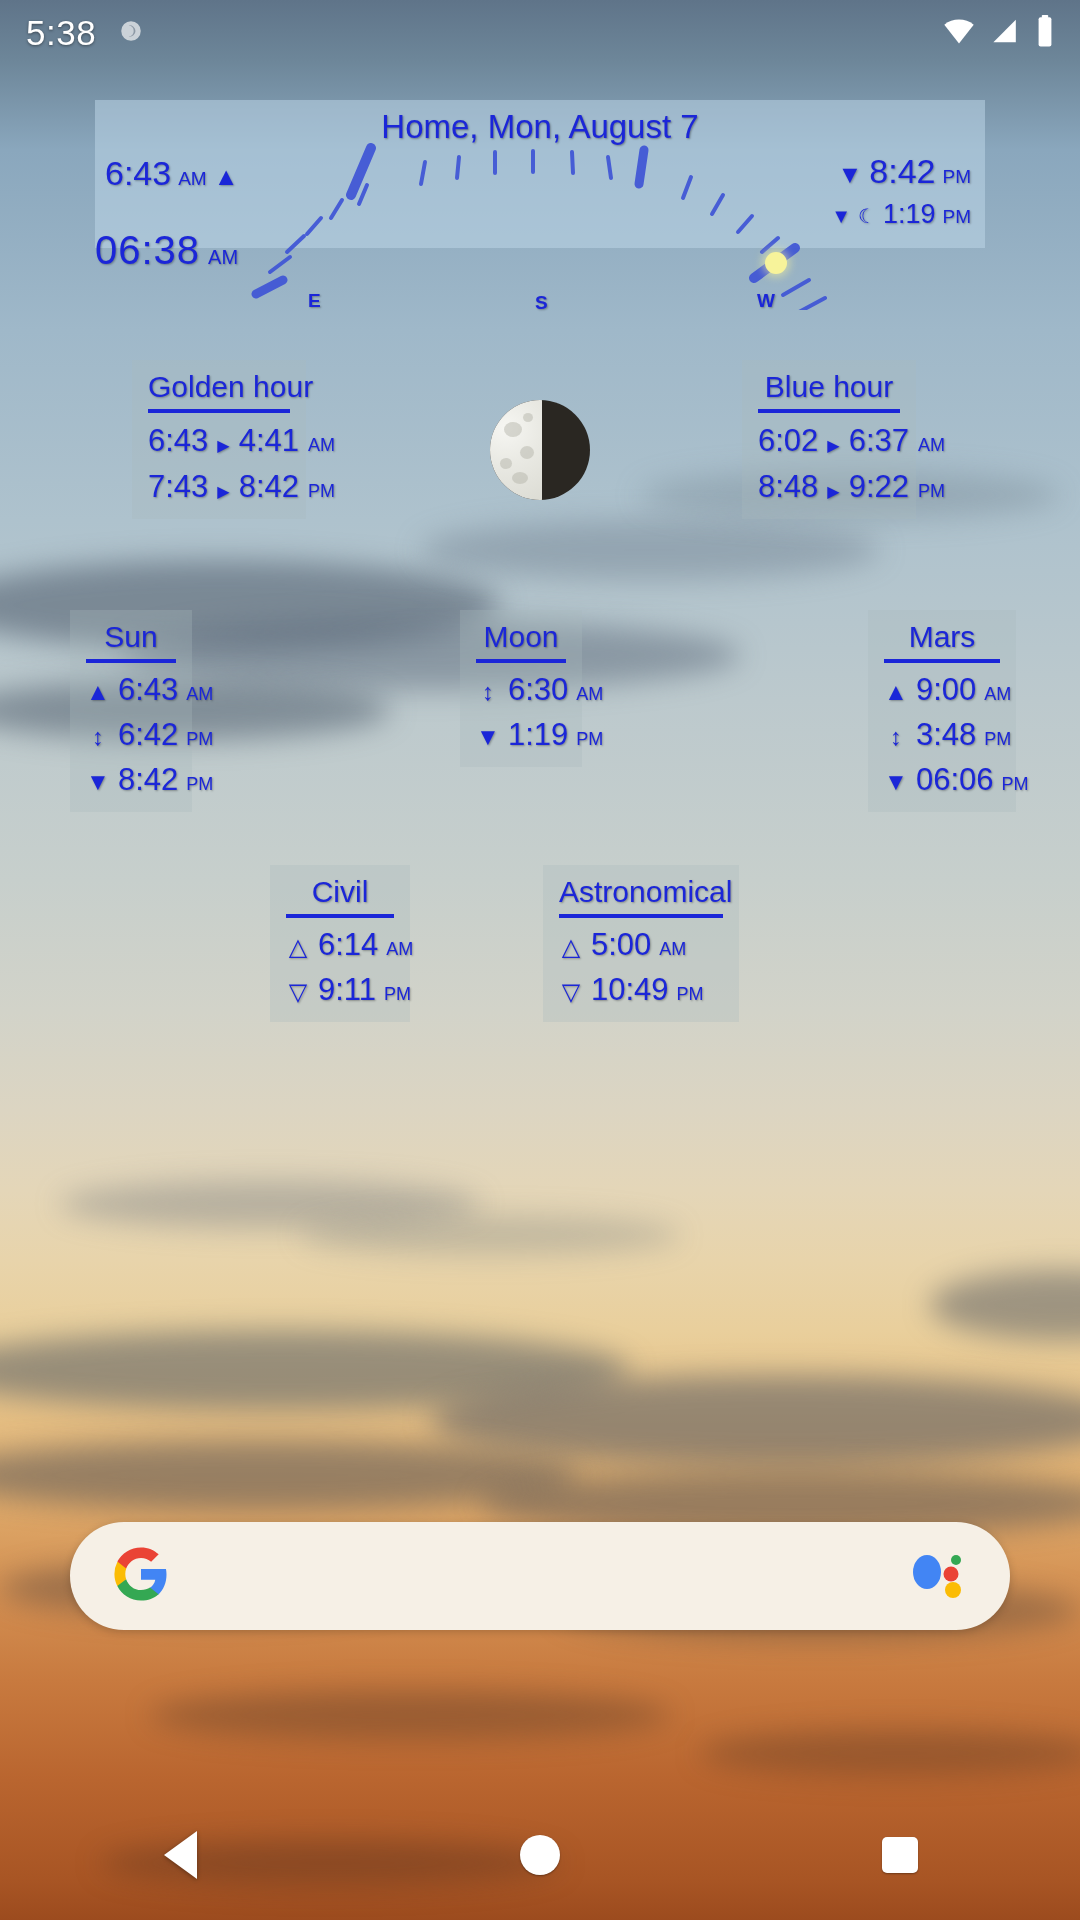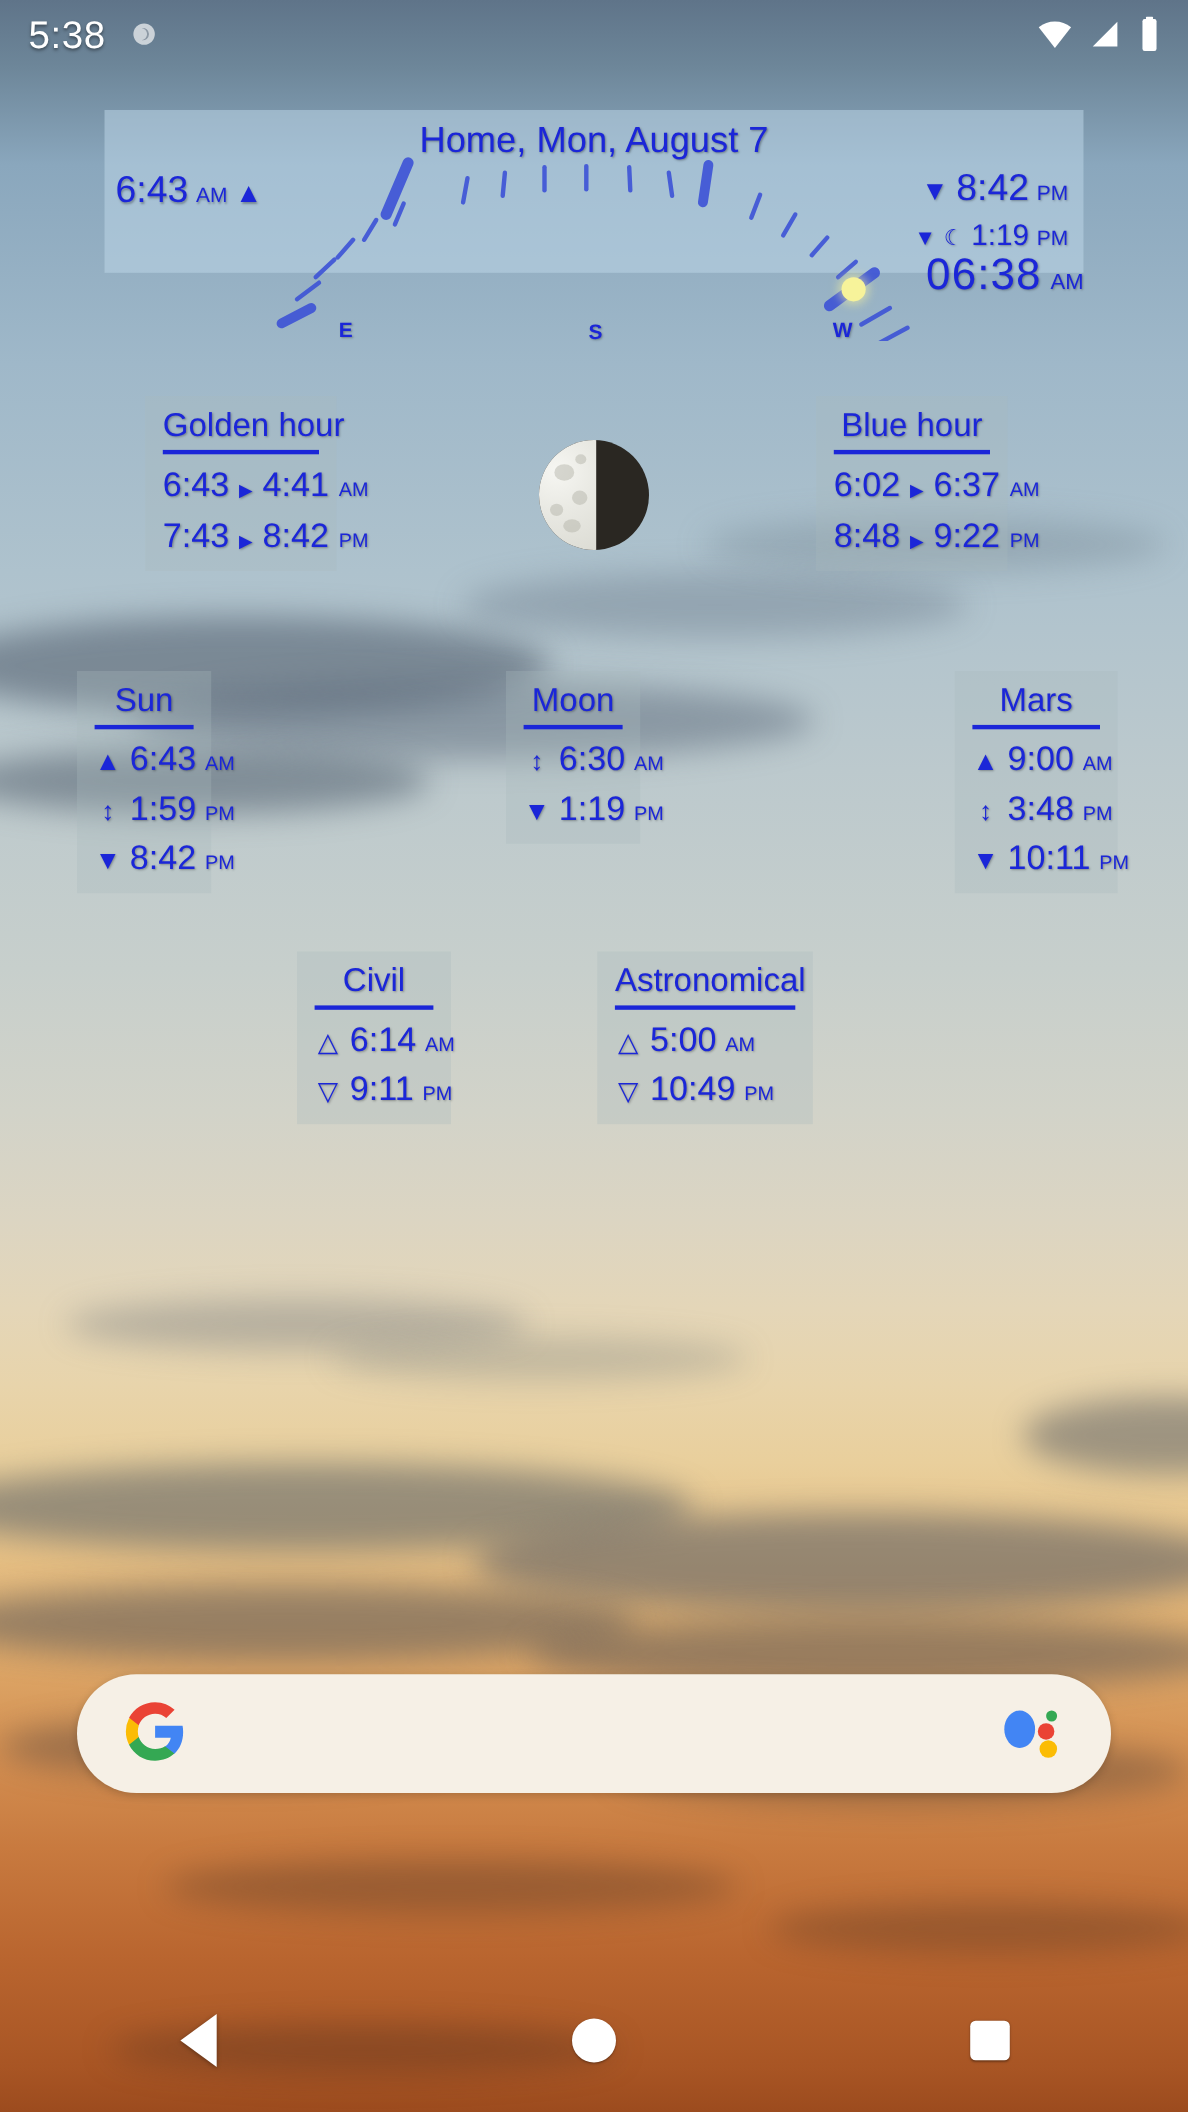--- a/index.html
+++ b/index.html
@@ -88,21 +88,21 @@
   .set-right .line { display:flex; align-items:baseline; justify-content:flex-end; gap:7px; }
   .set-right .line.second { margin-top: 8px; }
   .bigtime { font-size: 34px; }
   .medtime { font-size: 27px; }
   .ampm { font-size: 19px; }
   .tri { font-size: 25px; line-height: 1; }
   .tri-small { font-size: 20px; line-height:1; }
 
   #dialpanel .center-time {
     position:absolute; left:0; right:0; top: 128px;
-    text-align:right; color:#1b26d8;
+    text-align:left; color:#1b26d8;
     text-shadow: 1px 1px 2px rgba(0,0,0,0.3);
   }
   #dialpanel .center-time .t { font-size: 40px; letter-spacing: 1px; }
   #dialpanel .center-time .ampm { font-size: 20px; margin-left: 8px; }
   .compass-label {
     position:absolute; font-size: 19px; font-weight: bold; color:#1b26d8;
     text-shadow: 1px 1px 2px rgba(0,0,0,0.3);
   }
   #lbl-e { left: 308px; top: 290px; }
   #lbl-s { left: 535px; top: 292px; }
@@ -373,21 +373,21 @@
 
 <div class="card" id="card-sun">
   <div class="card-title">Sun</div>
   <div class="row">
     <span class="sym">▲</span>
     <span class="val">6:43</span>
     <span class="unit">AM</span>
   </div>
   <div class="row">
     <span class="sym">↕</span>
-    <span class="val">1:59</span>
+    <span class="val">6:42</span>
     <span class="unit">PM</span>
   </div>
   <div class="row">
     <span class="sym">▼</span>
     <span class="val">8:42</span>
     <span class="unit">PM</span>
   </div>
 </div>
 
 <div class="card" id="card-moon">
@@ -411,21 +411,21 @@
     <span class="val">9:00</span>
     <span class="unit">AM</span>
   </div>
   <div class="row">
     <span class="sym">↕</span>
     <span class="val">3:48</span>
     <span class="unit">PM</span>
   </div>
   <div class="row">
     <span class="sym">▼</span>
-    <span class="val">10:11</span>
+    <span class="val">06:06</span>
     <span class="unit">PM</span>
   </div>
 </div>
 
 <div class="card" id="card-civil">
   <div class="card-title">Civil</div>
   <div class="row">
     <span class="sym">△</span>
     <span class="val">6:14</span>
     <span class="unit">AM</span>

